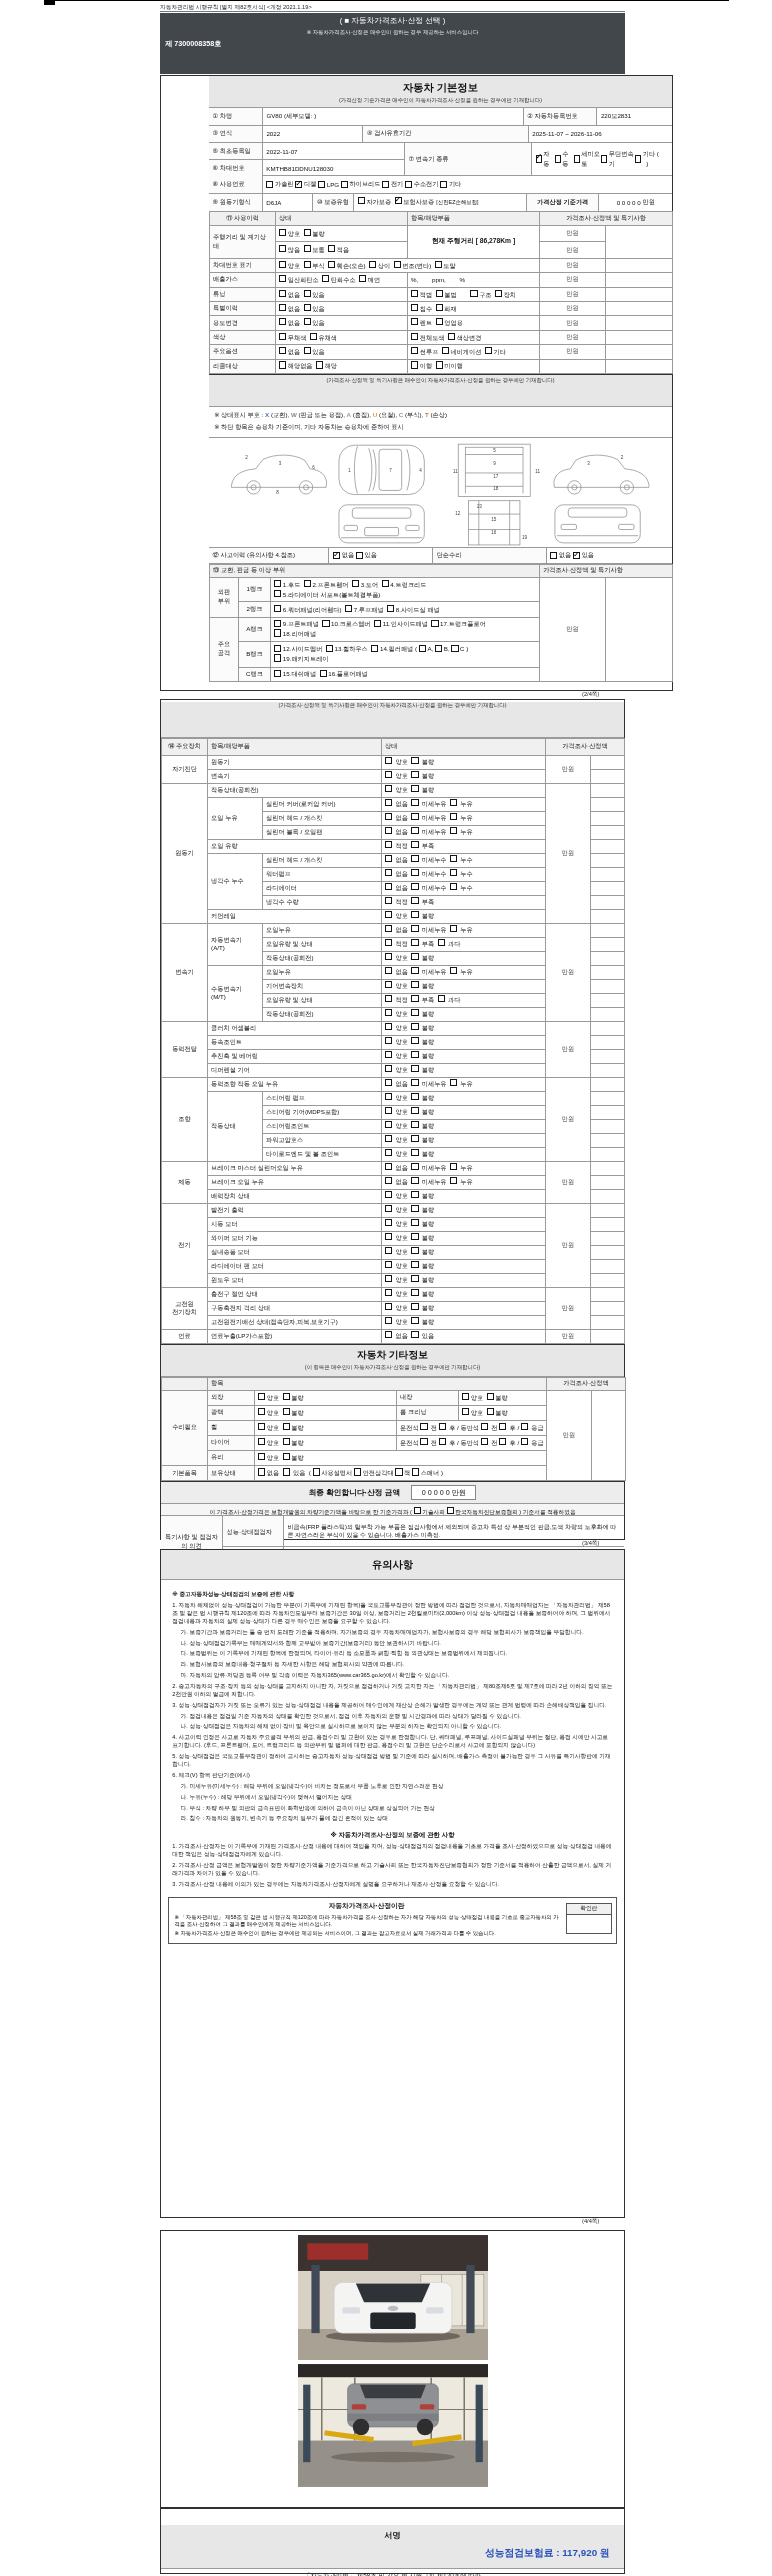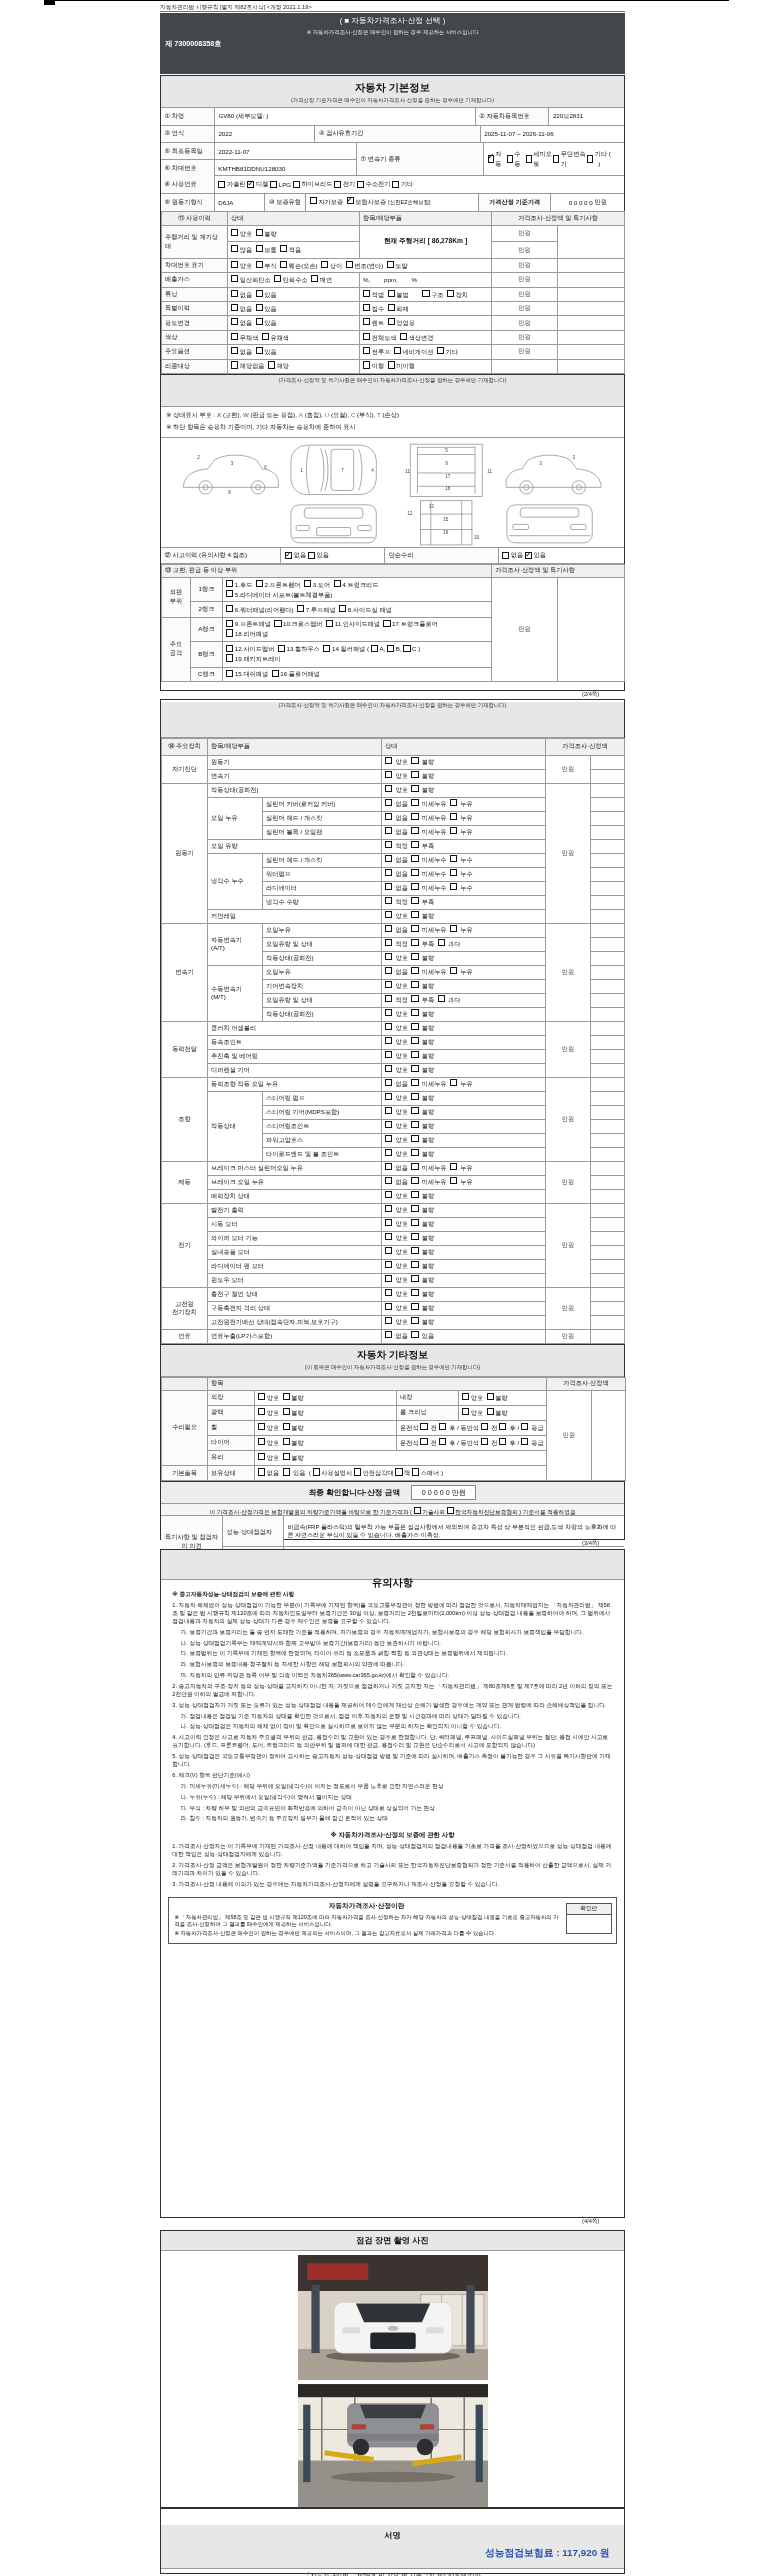--- a/index.html
+++ b/index.html
@@ -70,21 +70,21 @@
   <div id="topline"></div>
   <div id="form-ref">자동차관리법 시행규칙 [별지 제82호서식] &lt;개정 2021.1.19&gt;</div>
   <div id="hdr-topborder"></div>
 
   <div id="header">
     <div class="t2">( ■ 자동차가격조사·산정 선택 )</div>
     <div class="t3">※ 자동차가격조사·산정은 매수인이 원하는 경우 제공하는 서비스입니다</div>
     <div class="docno">제 7300008358호</div>
   </div>
 
-  <div class="sect" style="top:75px;height:614px;">
+  <div class="sect" style="top:75px;height:614px;padding-left:48px;">
     <div class="band" style="height:31px;">
       <div class="bt">자동차 기본정보</div>
       <div class="bs">(가격산정 기준가격은 매수인이 자동차가격조사·산정을 원하는 경우에만 기재합니다)</div>
     </div>
 
     <div>
       <div class="fr" style="height:16.5px;">
         <div class="fc lb" style="width:54px;">① 차명</div>
         <div class="fc" style="width:262px;">GV80 (세부모델: )</div>
         <div class="fc lb" style="width:74px;">② 자동차등록번호</div>
@@ -692,21 +692,21 @@
           <div class="fc lb" style="width:61px;white-space:normal;line-height:7.7px;">가격·조사산정자</div>
           <div class="fc" style="width:341px;border-right:none;"></div>
         </div>
       </div>
     </div>
   </div>
   <div class="pagemark" style="left:582px;top:1540px;">(3/4쪽)</div>
 
   <div class="sect" style="top:1549px;height:667px;">
     <div class="band" style="height:29px;">
-      <div class="bt" style="padding-top:26px;">유의사항</div>
+      <div class="bt" style="padding-top:8px;">유의사항</div>
     </div>
     <div id="notice-body" style="padding:7.2px 4.1px 0 4.1px;">
         <div class="nh">※ 중고자동차성능·상태점검의 보증에 관한 사항</div>
         <div class="np">1. 자동차 해체없이 성능·상태점검이 가능한 부분(이 기록부에 기재된 항목)을 국토교통부장관이 정한 방법에 따라 점검한 것으로서, 자동차매매업자는 「자동차관리법」 제58조 및 같은 법 시행규칙 제120조에 따라 자동차인도일부터 보증기간은 30일 이상, 보증거리는 2천킬로미터(2,000km) 이상 성능·상태점검 내용을 보증하여야 하며, 그 범위에서 점검내용과 자동차의 실제 성능·상태가 다른 경우 매수인은 보증을 요구할 수 있습니다.</div>
         <div class="ns">가. 보증기간과 보증거리는 둘 중 먼저 도래한 기준을 적용하며, 자가보증의 경우 자동차매매업자가, 보험사보증의 경우 해당 보험회사가 보증책임을 부담합니다.</div>
         <div class="ns">나. 성능·상태점검기록부는 매매계약서와 함께 교부받아 보증기간(보증거리) 동안 보관하시기 바랍니다.</div>
         <div class="ns">다. 보증범위는 이 기록부에 기재된 항목에 한정되며, 타이어·유리 등 소모품과 긁힘·찍힘 등 외관상태는 보증범위에서 제외됩니다.</div>
         <div class="ns">라. 보험사보증의 보증내용·청구절차 등 자세한 사항은 해당 보험회사의 약관에 따릅니다.</div>
         <div class="ns">마. 자동차의 압류·저당권 등록 여부 및 각종 이력은 자동차365(www.car365.go.kr)에서 확인할 수 있습니다.</div>
         <div class="np">2. 중고자동차의 구조·장치 등의 성능·상태를 고지하지 아니한 자, 거짓으로 점검하거나 거짓 고지한 자는 「자동차관리법」 제80조제6호 및 제7호에 따라 2년 이하의 징역 또는 2천만원 이하의 벌금에 처합니다.</div>
@@ -731,23 +731,20 @@
       <div class="dl">※ 자동차가격조사·산정은 매수인이 원하는 경우에만 제공되는 서비스이며, 그 결과는 참고자료로서 실제 거래가격과 다를 수 있습니다.</div>
       <div id="confirm-box">
         <div class="ch">확인란</div>
         <div class="cc"></div>
       </div>
     </div>
   </div>
   <div class="pagemark" style="left:582px;top:2218px;">(4/4쪽)</div>
 
   <div class="sect" style="top:2230px;height:276px;">
-    <div class="band" style="height:18.5px;">
-      <div class="bt" style="font-size:8.2px;padding-top:4.1px;">점검 장면 촬영 사진</div>
-    </div>
     <div class="photo-wrap" style="padding-top:4.1px;">
       <svg width="190" height="125" viewBox="0 0 368 242">
         <rect width="368" height="70" fill="#3a3330"></rect>
         <rect x="18" y="16" width="118" height="32" fill="#9c2f2c"></rect>
         <rect x="0" y="70" width="368" height="112" fill="#d8d2c6"></rect>
         <rect x="238" y="76" width="122" height="100" fill="#eae6dc" stroke="#8a8478"></rect>
         <line x1="278" y1="76" x2="278" y2="176" stroke="#8a8478"></line>
         <line x1="318" y1="76" x2="318" y2="176" stroke="#8a8478"></line>
         <rect x="0" y="182" width="368" height="60" fill="#aaa195"></rect>
         <rect x="26" y="58" width="16" height="132" fill="#414a56"></rect>

